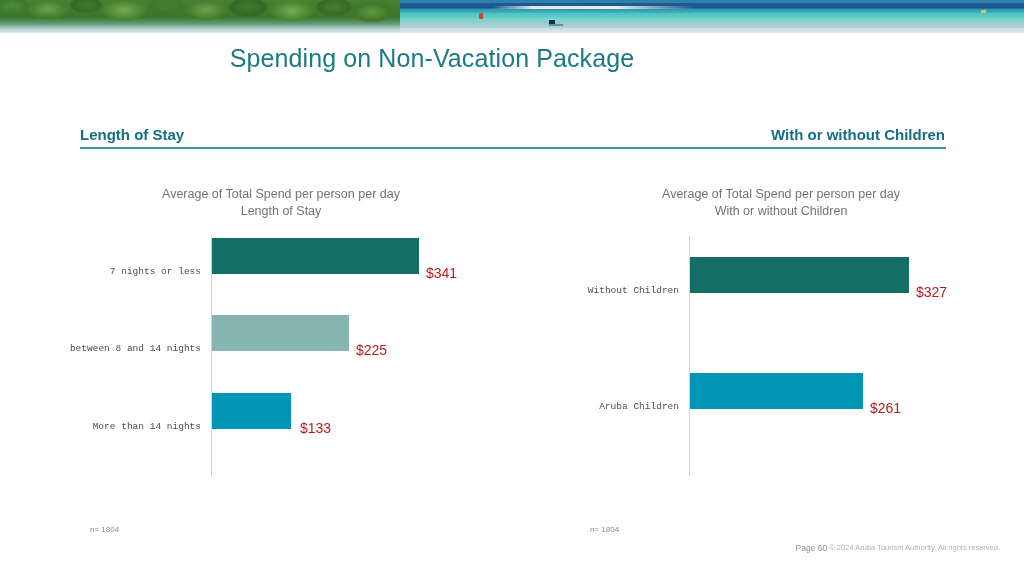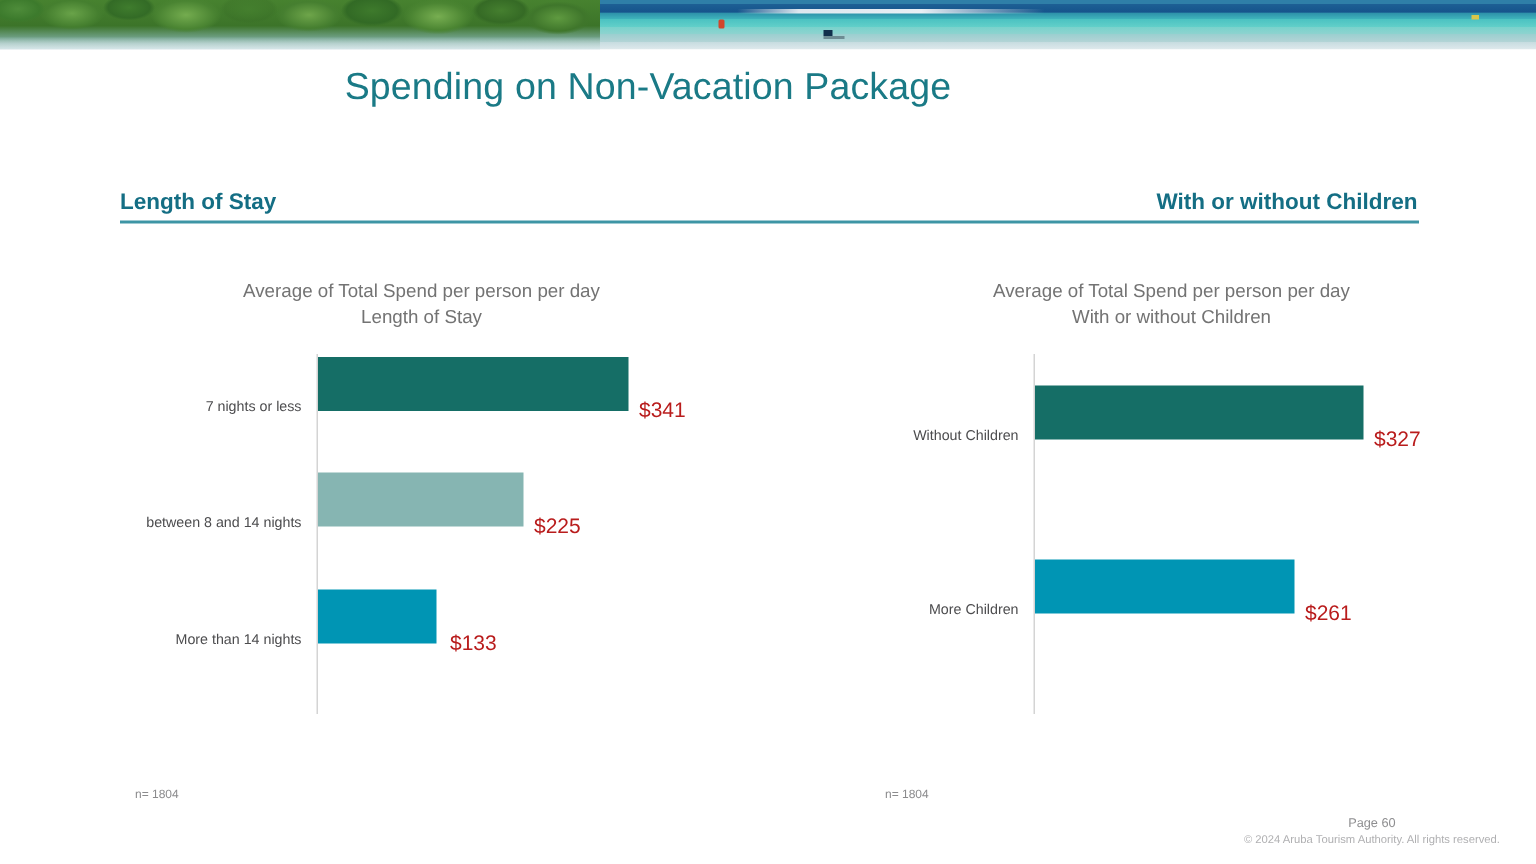--- a/index.html
+++ b/index.html
@@ -156,20 +156,21 @@
     position: absolute;
     left: 0; right: 0;
     display: flex;
     align-items: center;
   }
   .cat-label {
     position: absolute;
     font-size: 9.5px;
     color: #4c4c4e;
     white-space: nowrap;
+    font-family: Liberation Mono, monospace;
   }
   .bar {
     position: absolute;
     height: 36px;
   }
   .bar-value {
     position: absolute;
     font-size: 14px;
     color: #b91c1c;
     white-space: nowrap;
@@ -183,23 +184,22 @@
     color: #8b8b8d;
   }
   .footnote.left  { left: 90px; }
   .footnote.right { left: 590px; }
 
   .footer {
     position: absolute;
     top: 543px;
     right: 24px;
     display: flex;
-    align-items: center;
+    align-items: flex-start;
     gap: 2px;
-    flex-direction: column;
   }
   .page-num {
     font-size: 8.5px;
     color: #8e8e90;
   }
   .copyright {
     font-size: 7.5px;
     color: #b0b0b2;
   }
 </style>
@@ -255,21 +255,21 @@
   <div class="plot right-plot">
     <div class="axis-line"></div>
 
     <div class="bar-row" style="top:39px;">
       <div class="cat-label" style="right:307px; top:10px;">Without Children</div>
       <div class="bar" style="left:114px; width:219px; background:#156e66;"></div>
       <div class="bar-value" style="left:340px; top:9px;">$327</div>
     </div>
 
     <div class="bar-row" style="top:155px;">
-      <div class="cat-label" style="right:307px; top:10px;">More Children</div>
+      <div class="cat-label" style="right:307px; top:10px;">Aruba Children</div>
       <div class="bar" style="left:114px; width:173px; background:#0095b4;"></div>
       <div class="bar-value" style="left:294px; top:9px;">$261</div>
     </div>
   </div>
 </div>
 
 <div class="footnote left">n= 1804</div>
 <div class="footnote right">n= 1804</div>
 
 <div class="footer">

